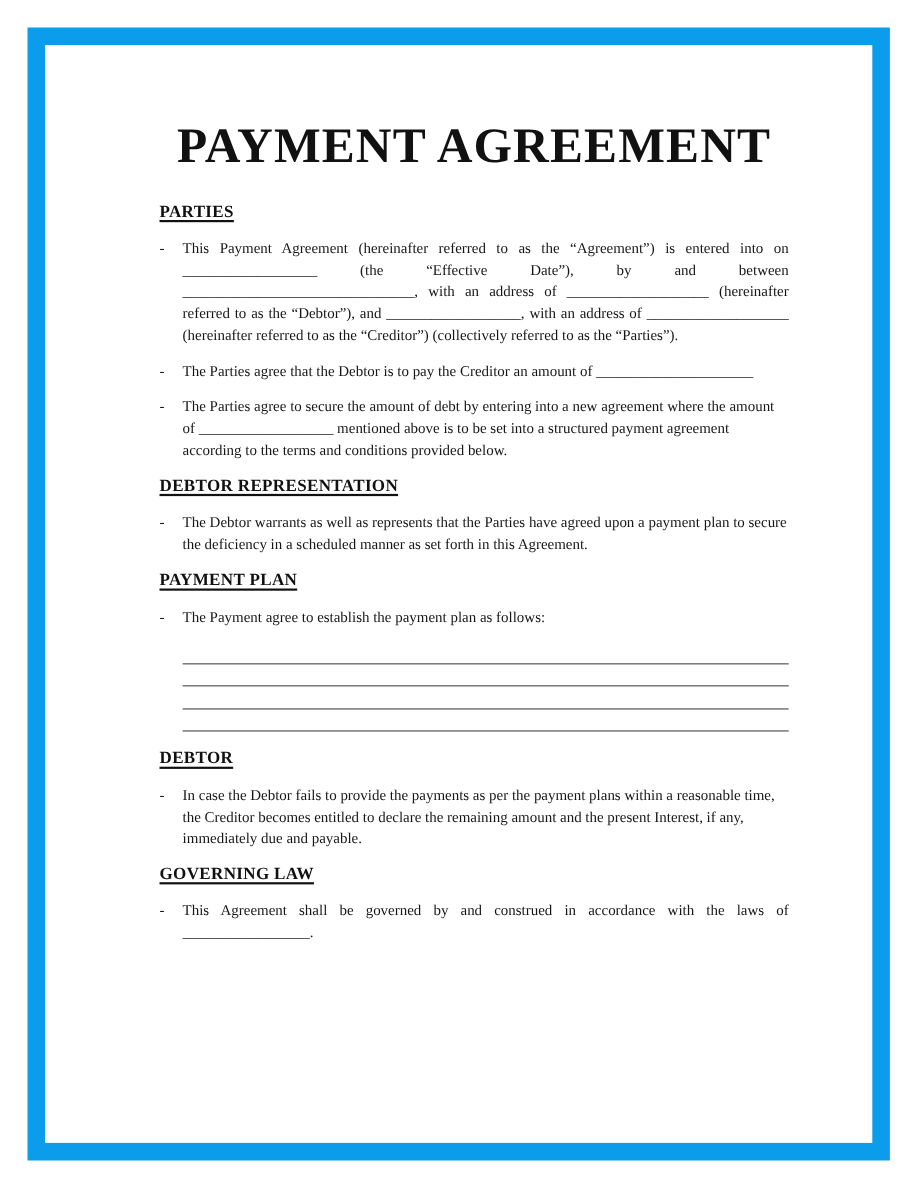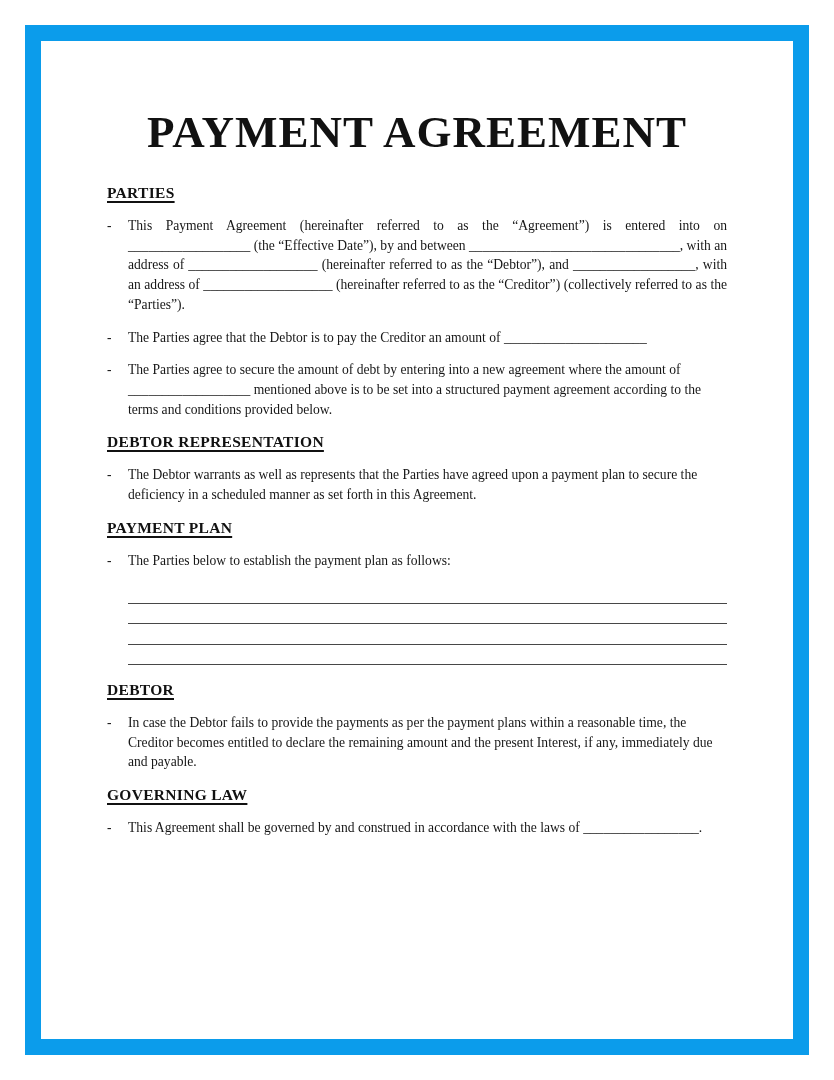--- a/index.html
+++ b/index.html
@@ -11,20 +11,21 @@
     overflow: hidden;
     font-family: "Liberation Serif", serif;
     color: #161616;
   }
   .frame {
     position: absolute;
     top: 25px; left: 25px; right: 25px; bottom: 25px;
     border: 16px solid #0b9ceb;
     background: #ffffff;
     box-sizing: border-box;
+    padding-left: 28px;
   }
   .page {
     width: 100%;
     height: 100%;
     box-sizing: border-box;
     padding: 66px 66px 0 66px;
   }
   .doc-title {
     margin: 0 0 26px 0;
     font-size: 45px;
@@ -63,21 +64,21 @@
   }
   .item.justify .text { text-align: justify; }
   .text b { font-weight: 400; }
   .rules {
     margin: 0 0 15px 21px;
   }
   .rule {
     height: 19.4px;
     border-bottom: 1px solid #474747;
   }
-  .section { margin: 0; }
+  .section { margin: 10px; }
 </style>
 </head>
 <body>
 
 <div class="canvas">
   <div class="frame">
     <div class="page">
 
       <h1 class="doc-title">PAYMENT AGREEMENT</h1>
 
@@ -105,21 +106,21 @@
         <div class="item">
           <span class="dash">-</span>
           <p class="text"><span>The Debtor warrants as well as represents that the Parties have agreed upon a payment plan to secure the deficiency in a scheduled manner as set forth in this Agreement.</span></p>
         </div>
       </div>
 
       <div class="section">
         <h2 class="sec-heading">PAYMENT PLAN</h2>
         <div class="item">
           <span class="dash">-</span>
-          <p class="text"><span>The Parties below to establish the payment plan as follows:</span></p>
+          <p class="text"><span>The Payment agree to establish the payment plan as follows:</span></p>
         </div>
         <div class="rules">
           <div class="rule"></div>
           <div class="rule"></div>
           <div class="rule"></div>
           <div class="rule"></div>
         </div>
       </div>
 
       <div class="section">

